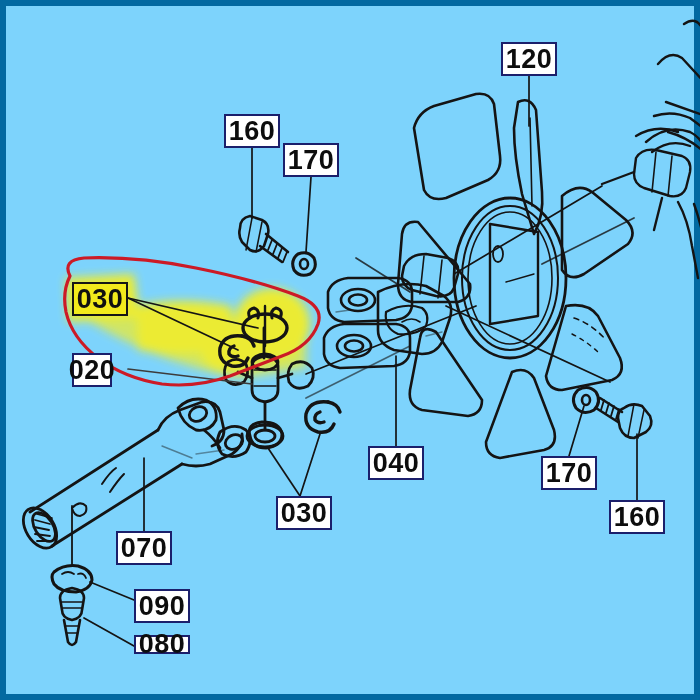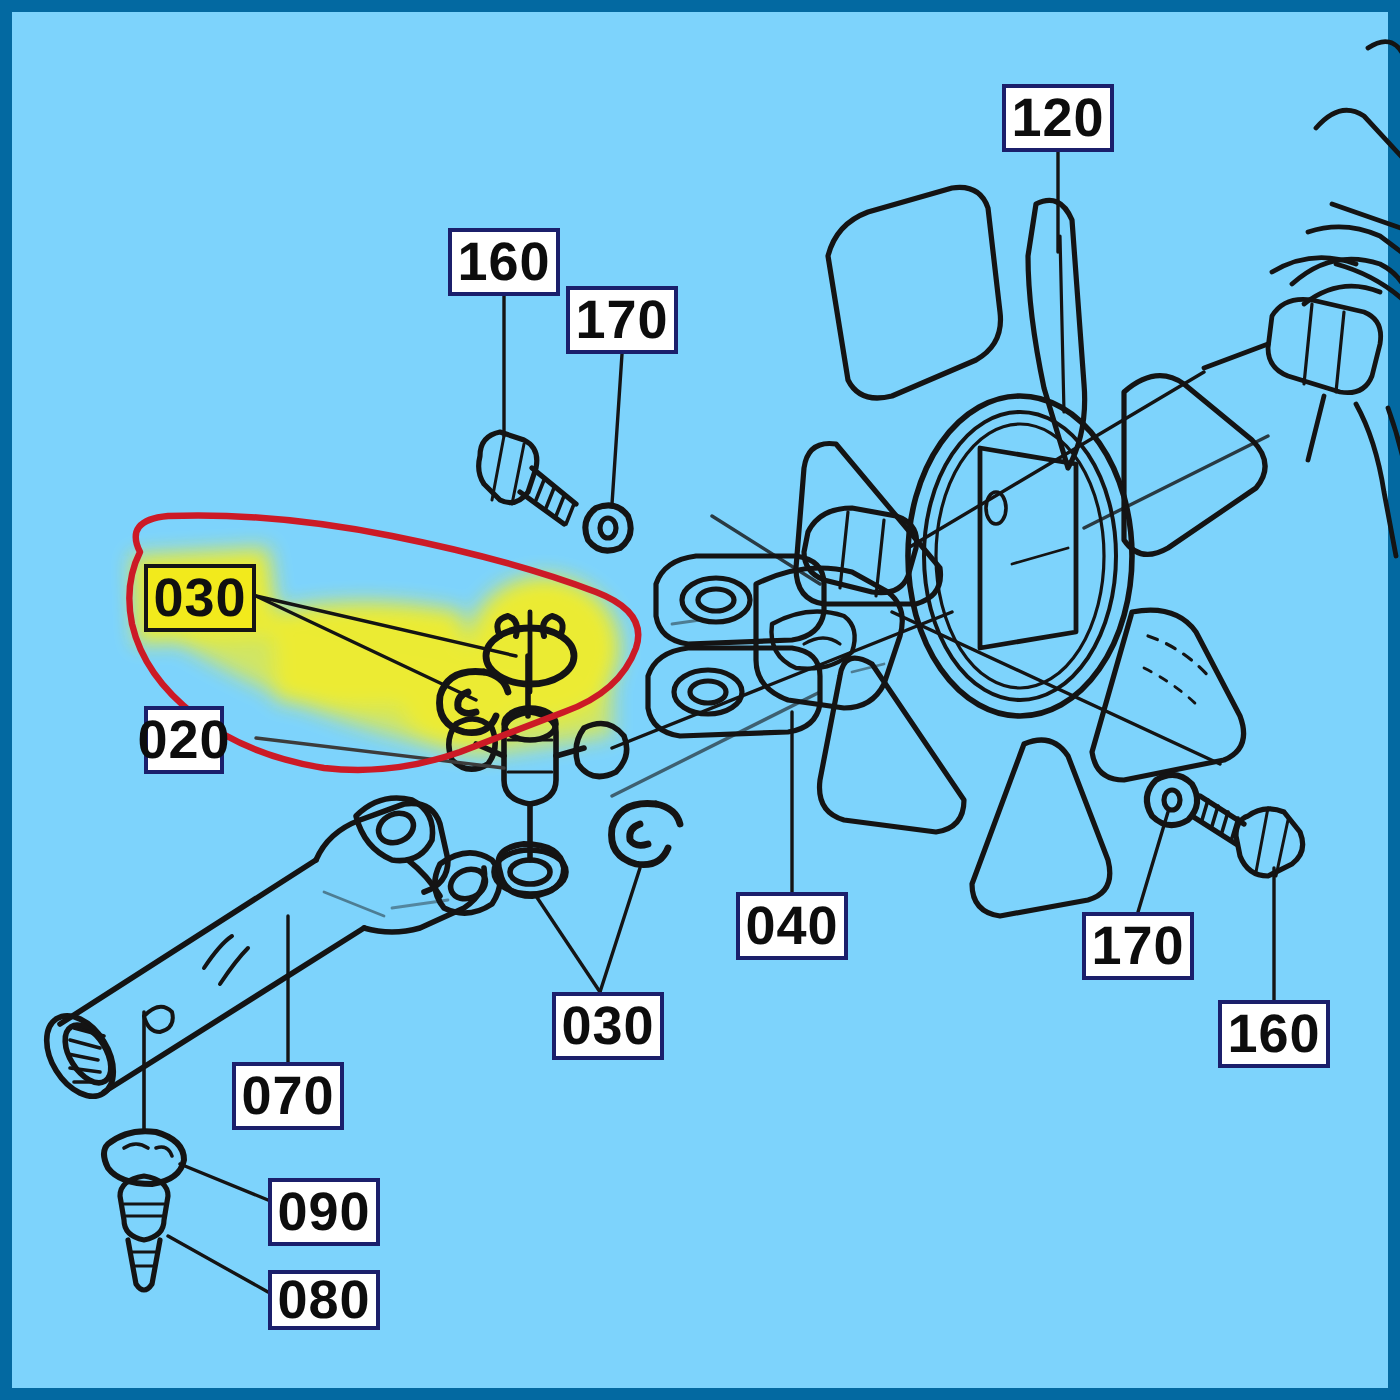--- a/index.html
+++ b/index.html
@@ -376,17 +376,17 @@
   </div>
 
   <div class="lbl" style="left:110px;top:525px;width:56px;height:34px;font-size:27px;justify-content:center;">
     <span class="txt">070</span>
   </div>
 
   <div class="lbl" style="left:128px;top:583px;width:56px;height:34px;font-size:27px;">
     <span class="txt">090</span>
   </div>
 
-  <div class="lbl" style="left:128px;top:629px;width:56px;height:30px;font-size:27px;">
+  <div class="lbl" style="left:128px;top:629px;width:56px;height:19px;font-size:27px;">
     <span class="txt">080</span>
   </div>
 
 </div>
 
 </body></html>

